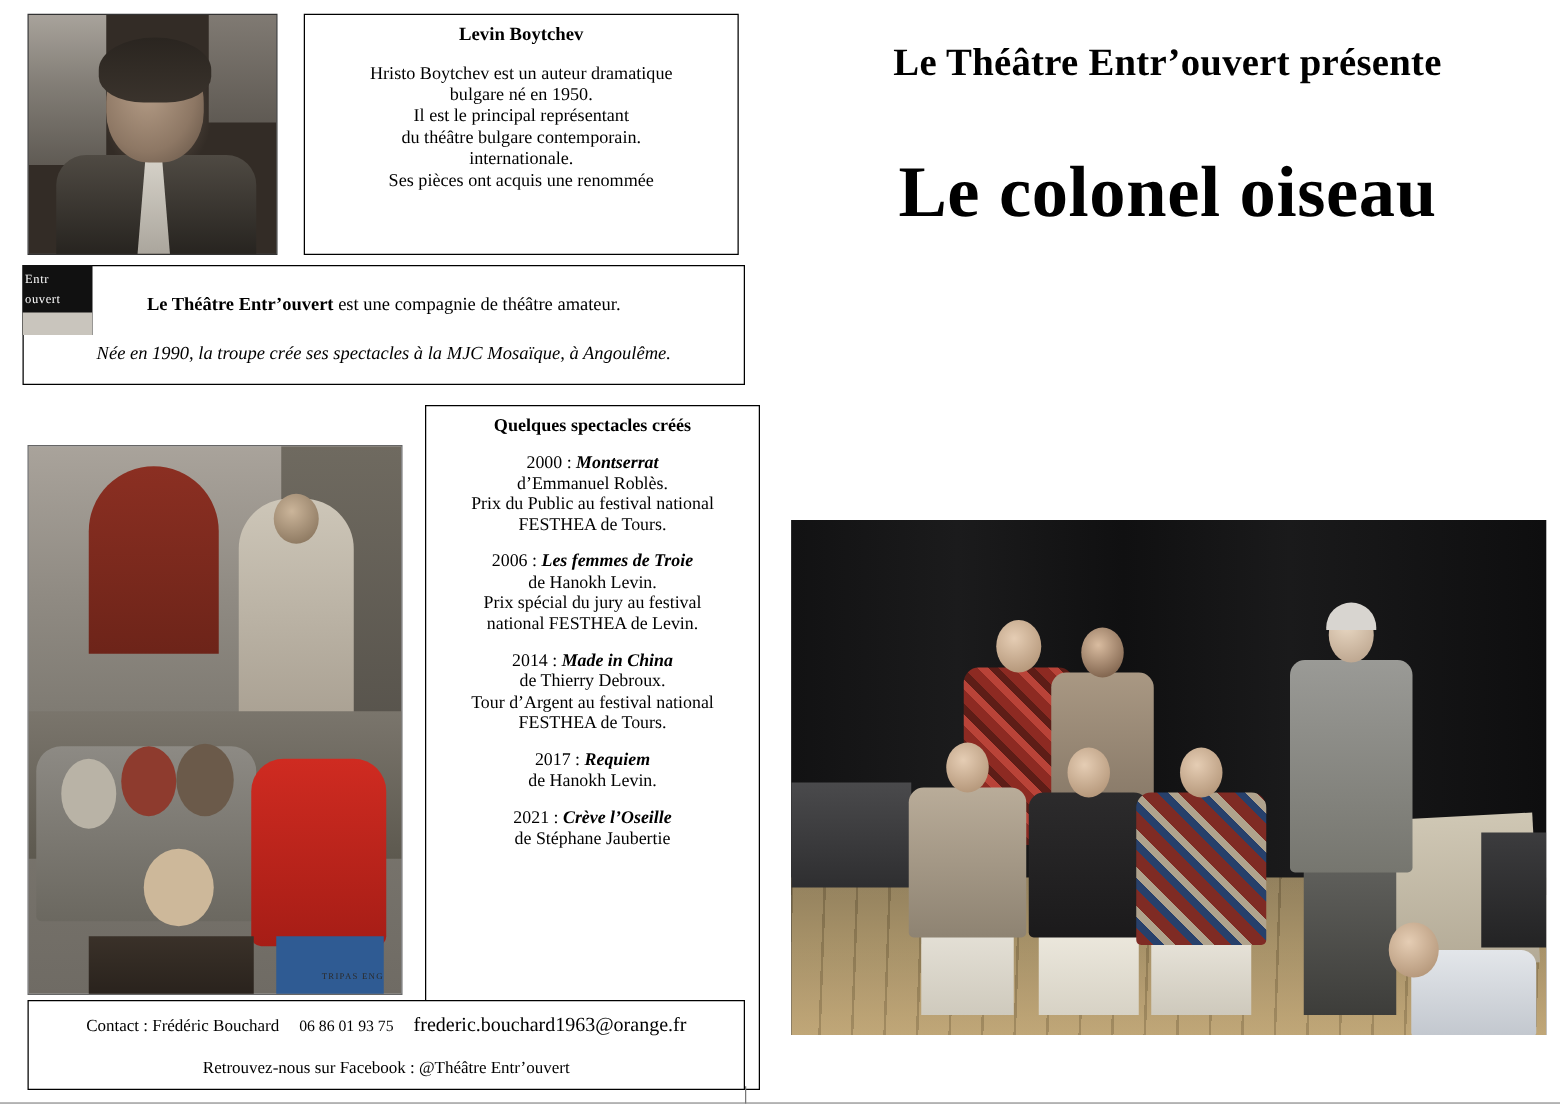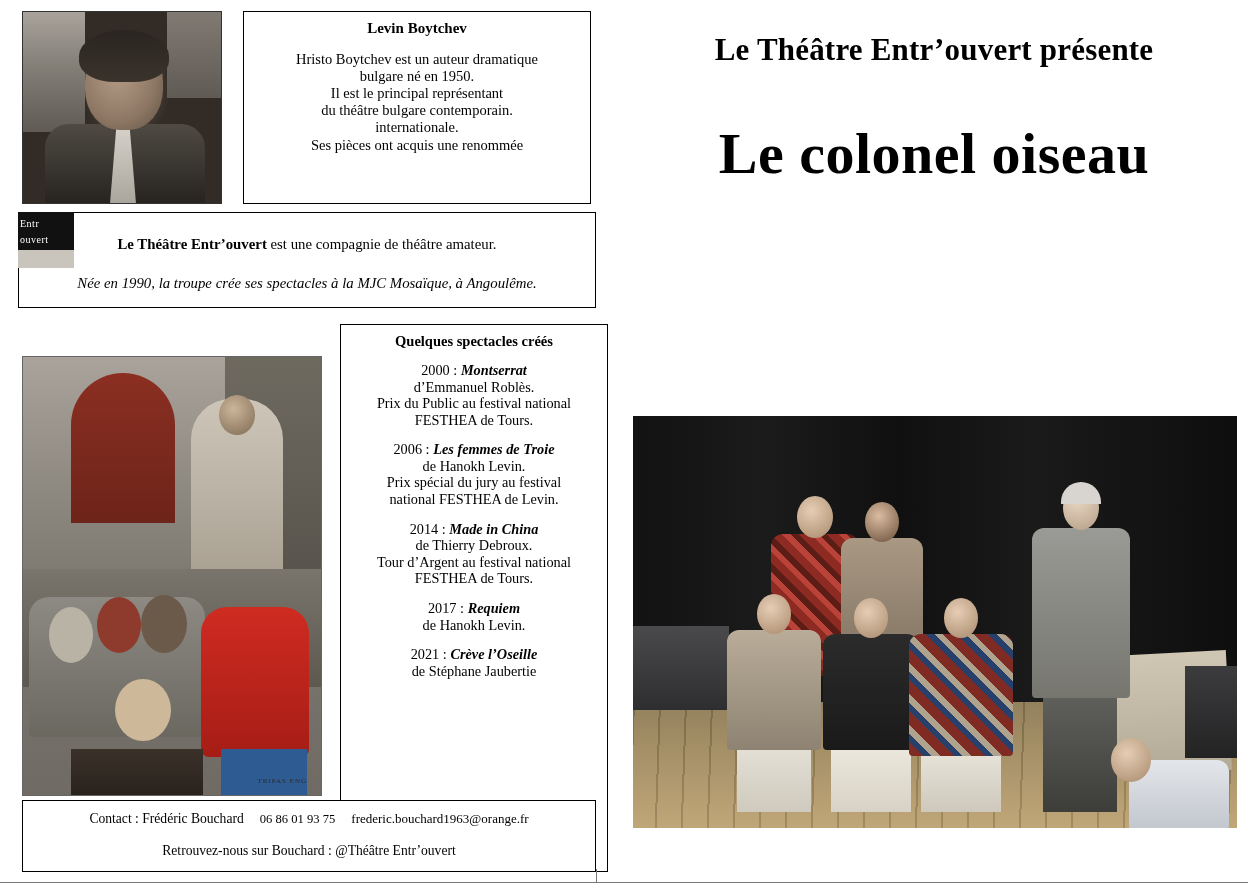--- a/index.html
+++ b/index.html
@@ -186,21 +186,21 @@
   .contact-box {
     position: absolute;
     left: 4px; top: 792px;
     width: 574px; height: 72px;
     padding: 10px 10px;
     text-align: center;
   }
   .contact-line { font-size: 13.6px; line-height: 1.2; }
   .contact-line.row1 span { display:inline-block; }
   .contact-line.row1 .phone { margin: 0 16px; font-size: 12.6px; }
-  .contact-line.row1 .mail { font-size: 13px; }
+  .contact-line.row1 .mail { font-size: 16px; }
   .contact-line.row2 { margin-top: 16px; }
 
   
   .bottom-rule {
     position:absolute; left:0; bottom:0; width:1248px; height:1px; background:#777;
   }
   .bottom-tick {
     position:absolute; left:596px; bottom:0; width:1px; height:14px; background:#777;
   }
 
@@ -406,21 +406,21 @@
           <span>2021 : </span><i>Crève l’Oseille</i>
         </div>
         <div>de Stéphane Jaubertie</div>
       </div>
     </div>
 
     <div class="box contact-box">
       <div class="contact-line row1">
         <span>Contact : Frédéric Bouchard</span><span class="phone">06 86 01 93 75</span><span class="mail">frederic.bouchard1963@orange.fr</span>
       </div>
-      <div class="contact-line row2">Retrouvez-nous sur Bouchard : @Théâtre Entr’ouvert</div>
+      <div class="contact-line row2">Retrouvez-nous sur Facebook : @Théâtre Entr’ouvert</div>
     </div>
   </div>
 
   <div class="right-col">
     <div class="presente">Le Théâtre Entr’ouvert présente</div>
     <div class="main-title">Le colonel oiseau</div>
 
     <div class="stage-photo">
       <div class="curtain"></div>
       <div class="floor"></div>

